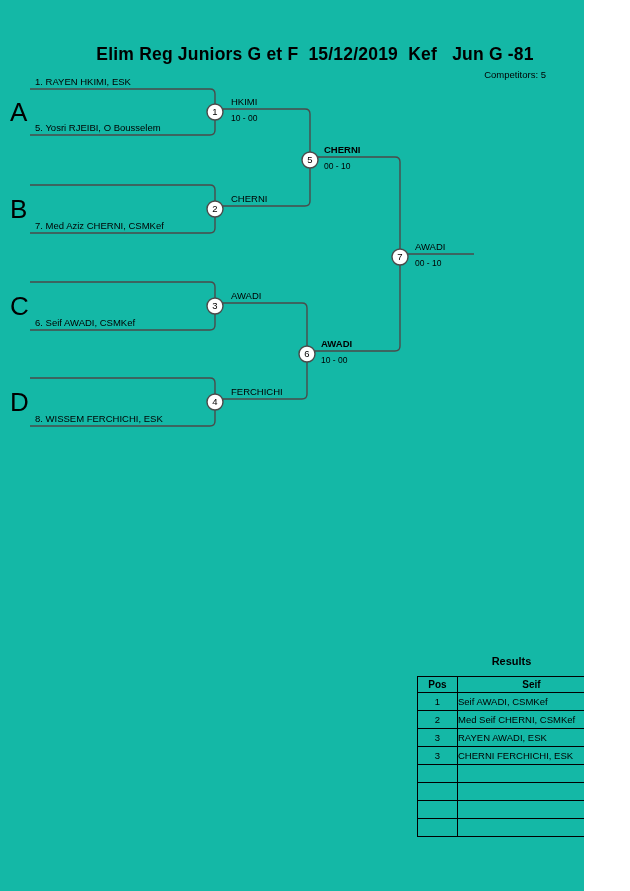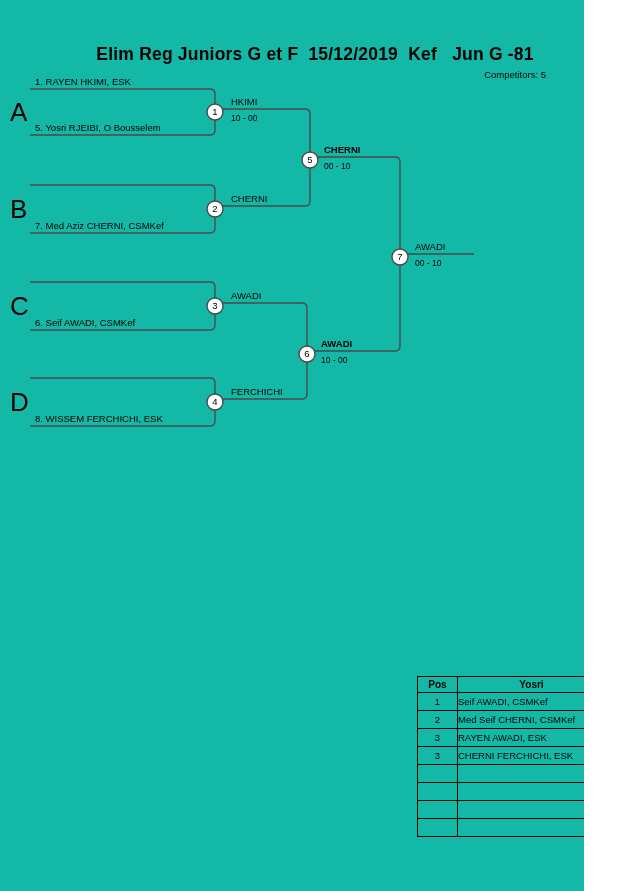--- a/index.html
+++ b/index.html
@@ -110,30 +110,31 @@
     <text class="winner-label bold" x="324" y="153">CHERNI</text>
     <text class="winner-label bold" x="321" y="347">AWADI</text>
     <text class="winner-label" x="415" y="250">AWADI</text>
 
     <text class="score" x="231" y="121">10 - 00</text>
     <text class="score" x="324" y="169">00 - 10</text>
     <text class="score" x="321" y="363">10 - 00</text>
     <text class="score" x="415" y="266">00 - 10</text>
   </svg>
 
+  <div class="results-title">Results</div>
 
   <table class="results-table">
     <colgroup>
         <col class="c-pos">
         <col class="c-name">
       </colgroup>
     <thead>
       <tr>
         <th class="pos">Pos</th>
-        <th class="name">Yosri</th>
+        <th class="name">Seif</th>
       </tr>
     </thead>
     <tbody>
       <tr>
         <td class="pos">1</td>
         <td class="name">Seif AWADI, CSMKef</td>
       </tr>
       <tr>
         <td class="pos">2</td>
         <td class="name">Med Seif CHERNI, CSMKef</td>

